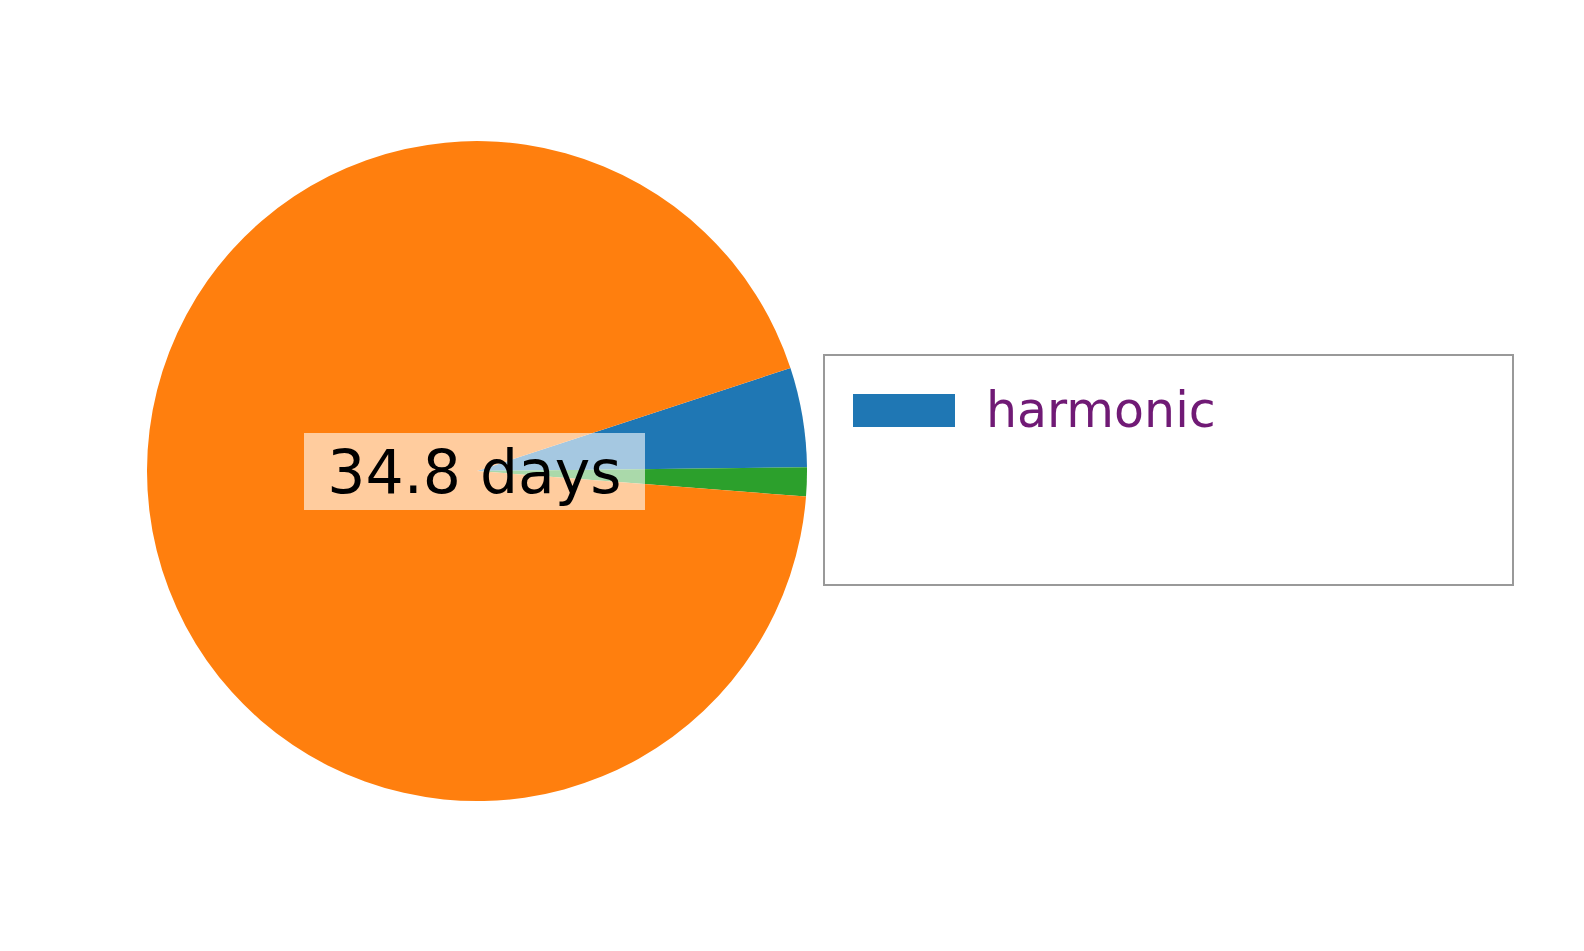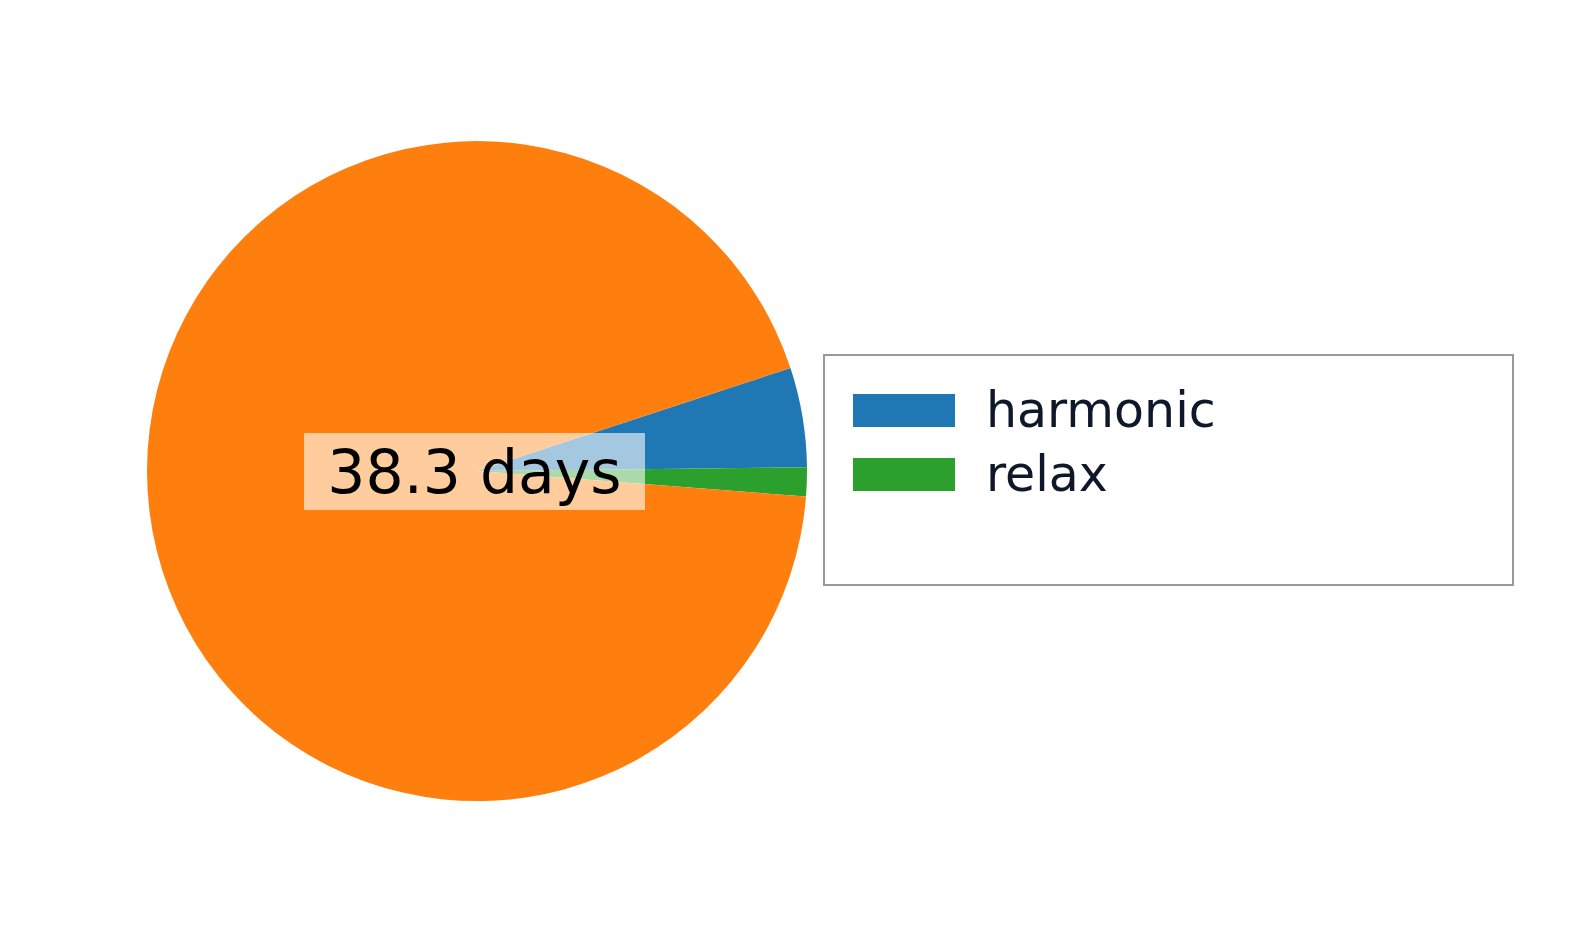--- a/index.html
+++ b/index.html
@@ -83,52 +83,48 @@
   .legend-swatch {
     width: 102px;
     height: 33px;
     flex: 0 0 auto;
   }
   .legend-label {
     margin-left: 31px;
     font-family: "DejaVu Sans", sans-serif;
     font-size: 49px;
     line-height: 1;
-    color: #0f172a;
+    color: #701a75;
     white-space: nowrap;
   }
 </style>
 </head>
 <body>
 
 <div id="figure">
 
   <div id="pie-wrap">
     <svg id="pie-svg" viewBox="0 0 660 660">
 
       <path fill="#1f77b4" d="M 330 330 L 643.46 226.96 A 330 330 0 0 1 659.98 326.20 Z"></path>
 
       <path fill="#2ca02c" d="M 330 330 L 659.98 326.20 A 330 330 0 0 1 659.01 355.55 Z"></path>
 
       <path fill="#ff7f0e" d="M 330 330 L 659.01 355.55 A 330 330 0 1 1 643.46 226.96 Z"></path>
     </svg>
   </div>
 
   <div id="pie-label" style="background: rgba(255, 255, 255, 0.6);">
-    <span id="pie-label-text" style="color: rgb(0, 0, 0);">38.3 days</span>
+    <span id="pie-label-text" style="color: rgb(0, 0, 0);">34.8 days</span>
   </div>
 
   <div id="legend" style="border-color: rgb(153, 153, 153);">
 
     <div class="legend-row">
       <span class="legend-swatch" style="background:#1f77b4;"></span>
       <span class="legend-label">harmonic</span>
     </div>
 
 
-    <div class="legend-row">
-      <span class="legend-swatch" style="background:#2ca02c;"></span>
-      <span class="legend-label">relax</span>
-    </div>
 
   </div>
 
 </div>
 
 </body></html>

